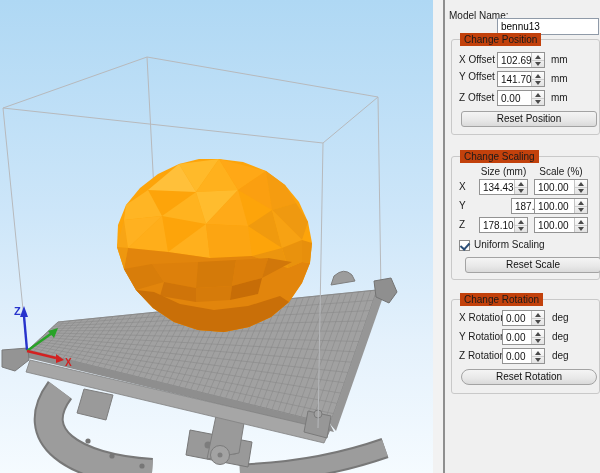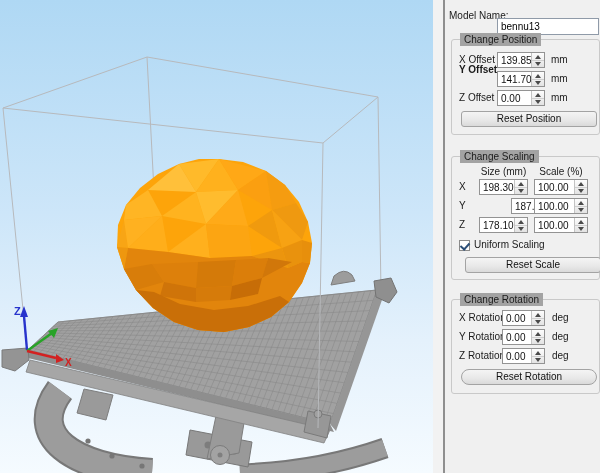--- a/index.html
+++ b/index.html
@@ -12,21 +12,21 @@
   #bed-grid line{stroke:#878787;stroke-width:0.55;}
   
   .splitter{position:absolute;left:433px;top:0;width:10px;height:473px;
             background:#f2f2f2;border-right:2px solid #8f8f8f;box-sizing:content-box;}
   
   .panel{position:absolute;left:445px;top:0;width:155px;height:473px;background:#f0f0f0;}
   .lbl{position:absolute;line-height:16px;white-space:nowrap;color:#1a1a1a;}
   .txt{position:absolute;box-sizing:border-box;height:17px;background:#fff;
        border:1px solid #8f9aa8;font-family:inherit;font-size:10px;padding:1px 3px;margin:0;}
   .group{position:absolute;border:1px solid #c9c9c9;border-radius:3px;background:#f0f0f0;}
-  .group-label{position:absolute;top:-7px;left:8px;background:#a3a3a3;padding:0 4px;
+  .group-label{position:absolute;top:-7px;left:8px;background:#c2410c;padding:0 4px;
                line-height:13px;color:#1a1a1a;white-space:nowrap;}
   .spinbox{position:absolute;box-sizing:border-box;height:16px;background:#fff;
            border:1px solid #939393;}
   .spinbox .val{position:absolute;left:3px;top:1px;line-height:13px;}
   .spin{position:absolute;top:0px;right:0px;width:12px;height:14px;
         background:linear-gradient(#fdfdfd,#e3e3e3);border-left:1px solid #c3c3c3;}
   .spin .up,.spin .dn{position:absolute;left:0;width:12px;height:7px;}
   .spin .up{top:0;}
   .spin .dn{top:7px;border-top:1px solid #cfcfcf;}
   .spin .up::after{content:"";position:absolute;left:3px;top:2px;
@@ -245,29 +245,29 @@
   <div class="panel">
 
     <span class="lbl" style="left:4px;top:8px;">Model Name:</span>
     <input class="txt" style="left: 52px; top: 18px; width: 102px;" value="bennu13">
 
     <div class="group" style="left:6px;top:39px;width:147px;height:94px;">
       <span class="group-label">Change Position</span>
 
       <span class="lbl" style="left:7px;top:12px;">X Offset</span>
       <div class="spinbox" style="left:45px;top:12px;width:48px;">
-        <span class="val">139.85</span>
+        <span class="val">102.69</span>
         <span class="spin">
             <i class="up"></i>
             <i class="dn"></i>
           </span>
       </div>
       <span class="lbl" style="left:99px;top:12px;">mm</span>
 
-      <span class="lbl" style="left:7px;top:22px;font-weight:bold;">Y Offset</span>
+      <span class="lbl" style="left:7px;top:29px;">Y Offset</span>
       <div class="spinbox" style="left:45px;top:31px;width:48px;">
         <span class="val">141.70</span>
         <span class="spin">
             <i class="up"></i>
             <i class="dn"></i>
           </span>
       </div>
       <span class="lbl" style="left:99px;top:31px;">mm</span>
 
       <span class="lbl" style="left:7px;top:50px;">Z Offset</span>
@@ -284,21 +284,21 @@
     </div>
 
     <div class="group" style="left:6px;top:156px;width:147px;height:122px;">
       <span class="group-label">Change Scaling</span>
 
       <span class="hdr" style="left:27px;top:8px;width:49px;">Size (mm)</span>
       <span class="hdr" style="left:82px;top:8px;width:54px;">Scale (%)</span>
 
       <span class="lbl" style="left:7px;top:22px;">X</span>
       <div class="spinbox" style="left:27px;top:22px;width:49px;">
-        <span class="val">198.30</span>
+        <span class="val">134.43</span>
         <span class="spin">
             <i class="up"></i>
             <i class="dn"></i>
           </span>
       </div>
       <div class="spinbox" style="left:82px;top:22px;width:54px;">
         <span class="val">100.00</span>
         <span class="spin">
             <i class="up"></i>
             <i class="dn"></i>

